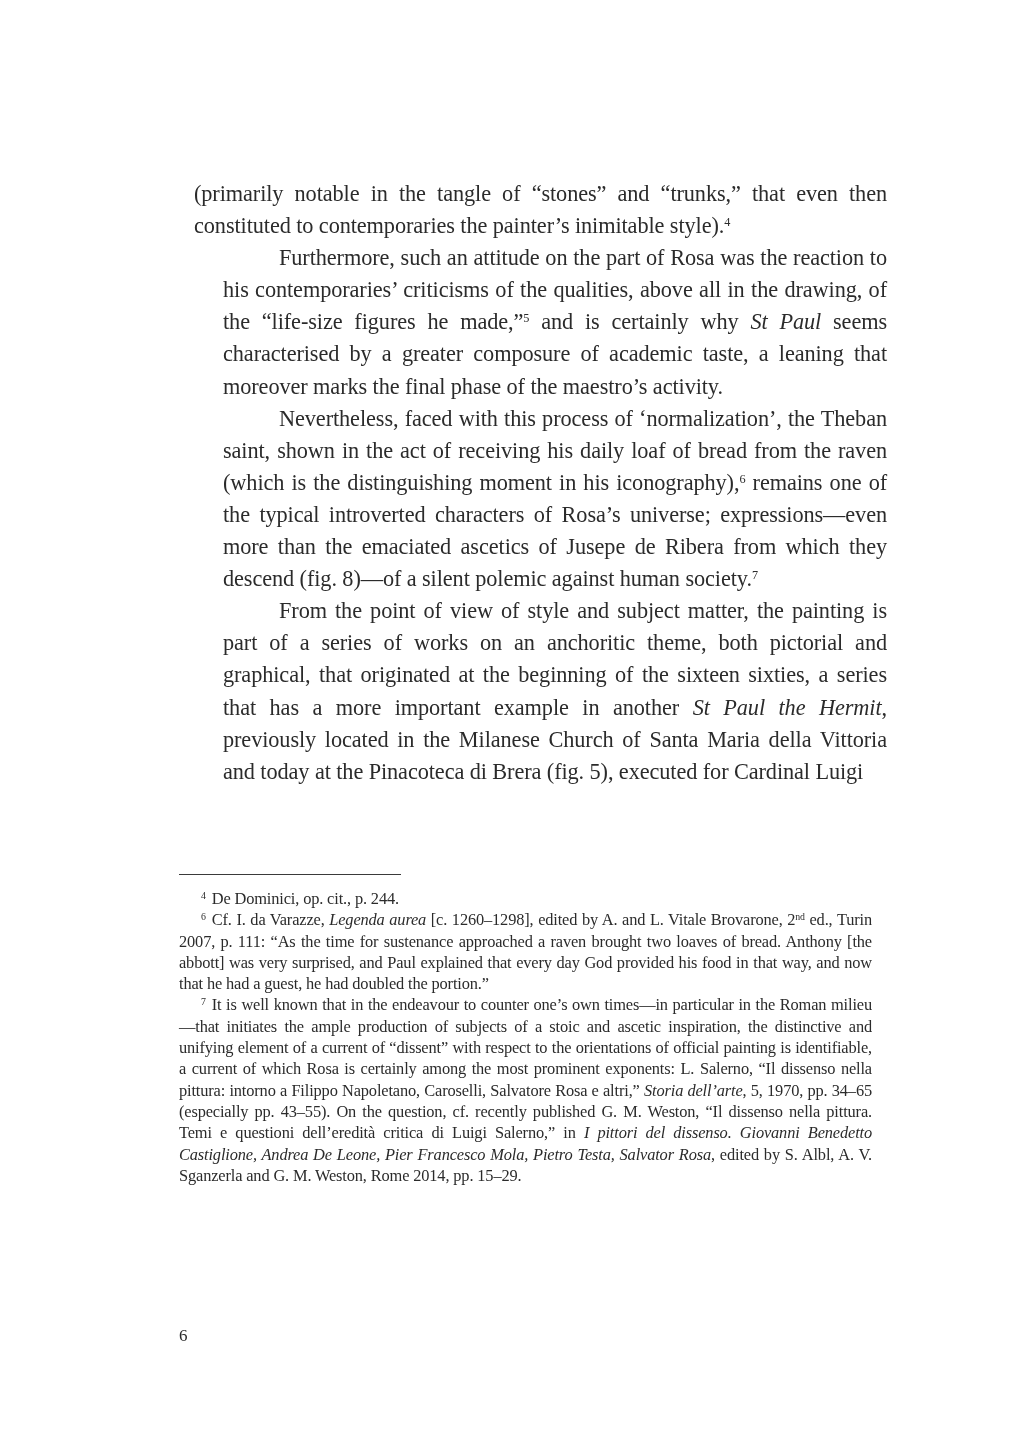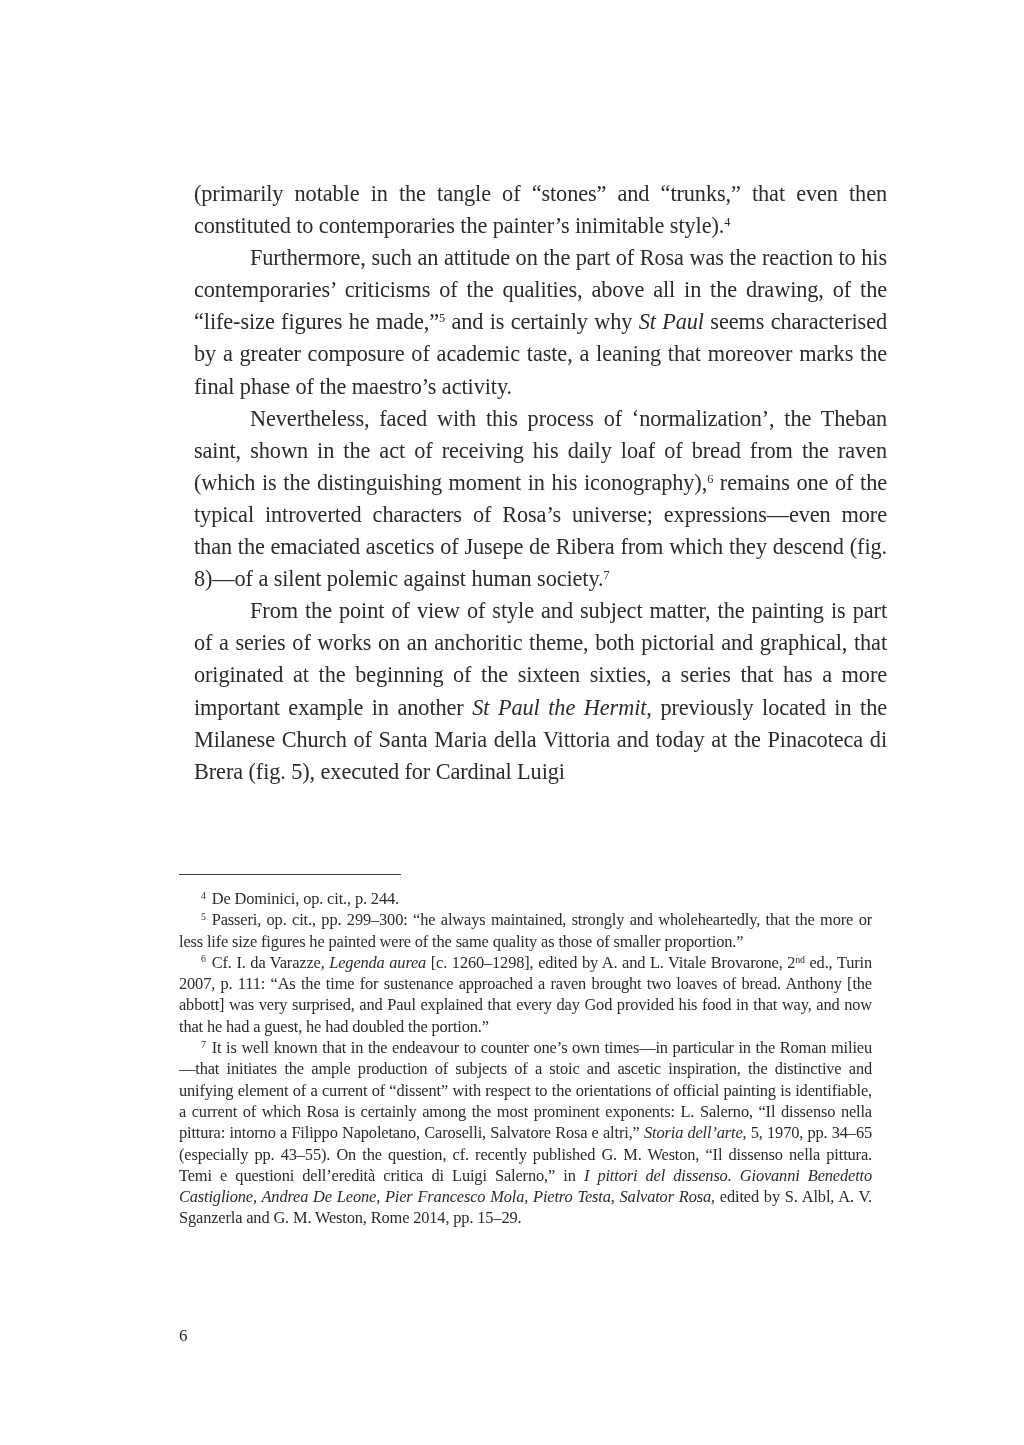--- a/index.html
+++ b/index.html
@@ -8,21 +8,21 @@
       position: absolute; left: 0; top: 0; width: 1024px; height: 1445px;
       background: #ffffff; color: #2b2b2b;
       font-family: "Liberation Serif", "DejaVu Serif", serif;
     }
     .body-text {
       position: absolute; left: 194px; top: 178px; width: 693px;
       font-size: 22.3px; line-height: 32.1px; text-align: justify;
       letter-spacing: -0.1px;
     }
     .body-text p { margin: 0; }
-    .body-text p.indent { text-indent: 56px; }
+    .body-text p.indent { text-indent: 56px; margin-left: 29px; }
     sup { font-size: 0.55em; line-height: 0; vertical-align: 0.6em; }
     i { font-style: italic; }
     .rule {
       position: absolute; left: 179px; top: 874px; width: 222px; height: 1px;
       background: #3a3a3a;
     }
     .footnotes {
       position: absolute; left: 179px; top: 888px; width: 693px;
       font-size: 16.4px; line-height: 21.3px; text-align: justify;
       letter-spacing: -0.15px;
@@ -47,21 +47,20 @@
     <p class="indent"><span>Nevertheless, faced with this process of ‘normalization’, the Theban saint, shown in the act of receiving his daily loaf of bread from the raven (which is the distinguishing moment in his iconography),</span><sup>6</sup><span> remains one of the typical introverted characters of Rosa’s universe; expressions—even more than the emaciated ascetics of Jusepe de Ribera from which they descend (fig. 8)—of a silent polemic against human society.</span><sup>7</sup></p>
 
     <p class="indent"><span>From the point of view of style and subject matter, the painting is part of a series of works on an anchoritic theme, both pictorial and graphical, that originated at the beginning of the sixteen sixties, a series that has a more important example in another </span><i>St Paul the Hermit</i><span>, previously located in the Milanese Church of Santa Maria della Vittoria and today at the Pinacoteca di Brera (fig. 5), executed for Cardinal Luigi</span></p>
   </div>
 
   <div class="rule"></div>
 
   <div class="footnotes">
     <p><sup>4</sup><span>De Dominici, op. cit., p. 244.</span></p>
 
-    <p><sup>5</sup><span>Passeri, op. cit., pp. 299–300: “he always maintained, strongly and wholeheartedly, that the more or less life size figures he painted were of the same quality as those of smaller proportion.”</span></p>
 
     <p><sup>6</sup><span>Cf. I. da Varazze, </span><i>Legenda aurea</i><span> [c. 1260–1298], edited by A. and L. Vitale Brovarone, 2</span><sup style="margin-right:0">nd</sup><span> ed., Turin 2007, p. 111: “As the time for sustenance approached a raven brought two loaves of bread. Anthony [the abbott] was very surprised, and Paul explained that every day God provided his food in that way, and now that he had a guest, he had doubled the portion.”</span></p>
 
     <p><sup>7</sup><span>It is well known that in the endeavour to counter one’s own times—in particular in the Roman milieu—that initiates the ample production of subjects of a stoic and ascetic inspiration, the distinctive and unifying element of a current of “dissent” with respect to the orientations of official painting is identifiable, a current of which Rosa is certainly among the most prominent exponents: L. Salerno, “Il dissenso nella pittura: intorno a Filippo Napoletano, Caroselli, Salvatore Rosa e altri,” </span><i>Storia dell’arte</i><span>, 5, 1970, pp. 34–65 (especially pp. 43–55). On the question, cf. recently published G. M. Weston, “Il dissenso nella pittura. Temi e questioni dell’eredità critica di Luigi Salerno,” in </span><i>I pittori del dissenso. Giovanni Benedetto Castiglione, Andrea De Leone, Pier Francesco Mola, Pietro Testa, Salvator Rosa</i><span>, edited by S. Albl, A. V. Sganzerla and G. M. Weston, Rome 2014, pp. 15–29.</span></p>
   </div>
 
   <div class="page-number">6</div>
 </div>
 
 </body></html>

